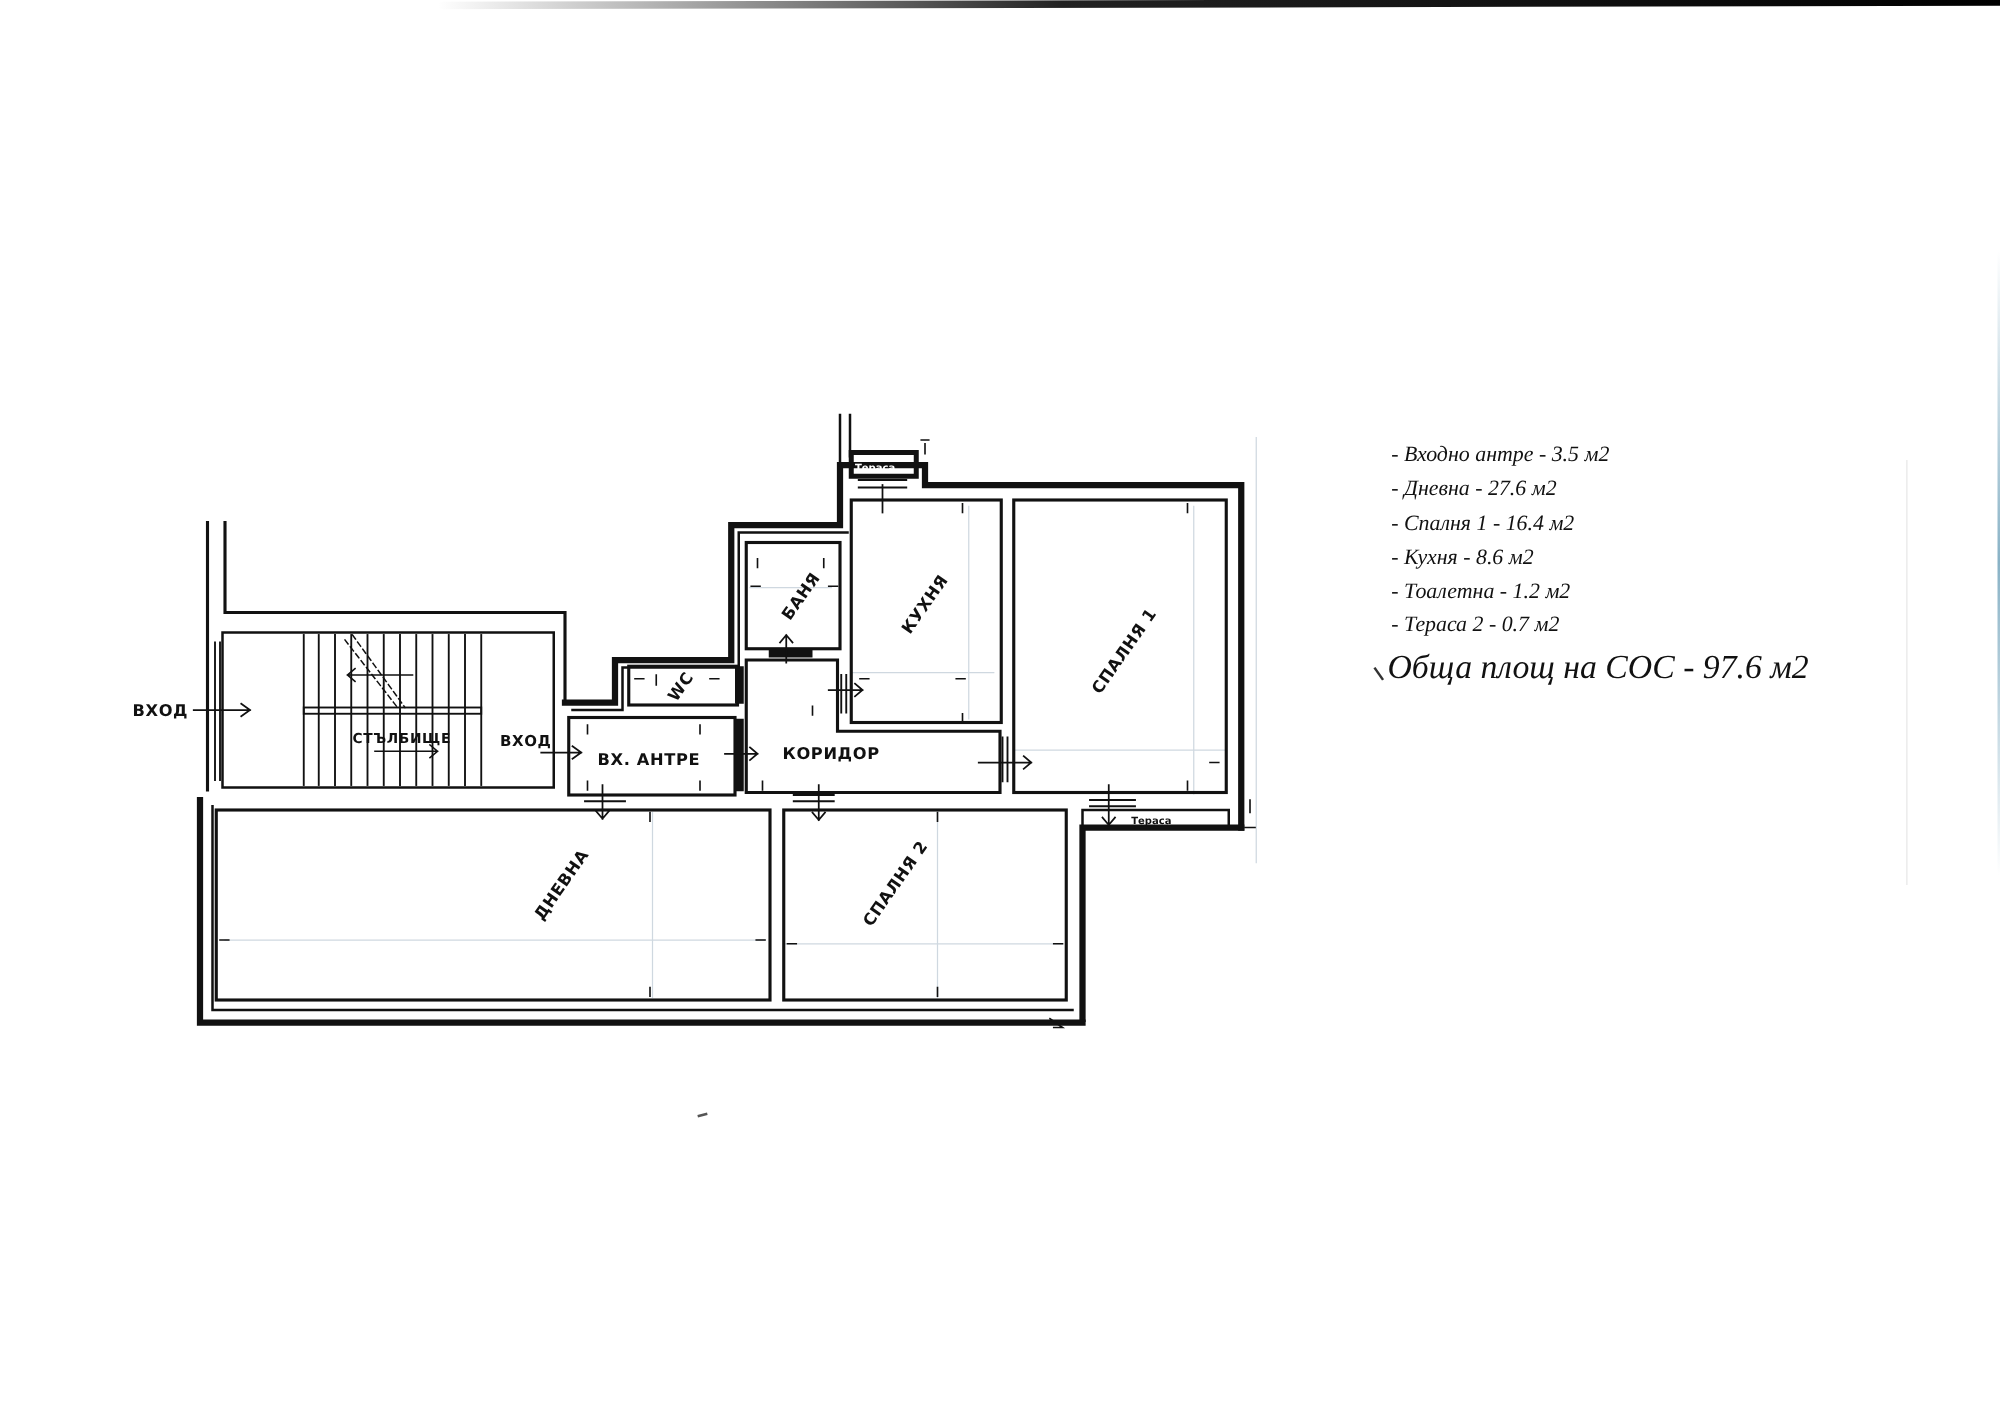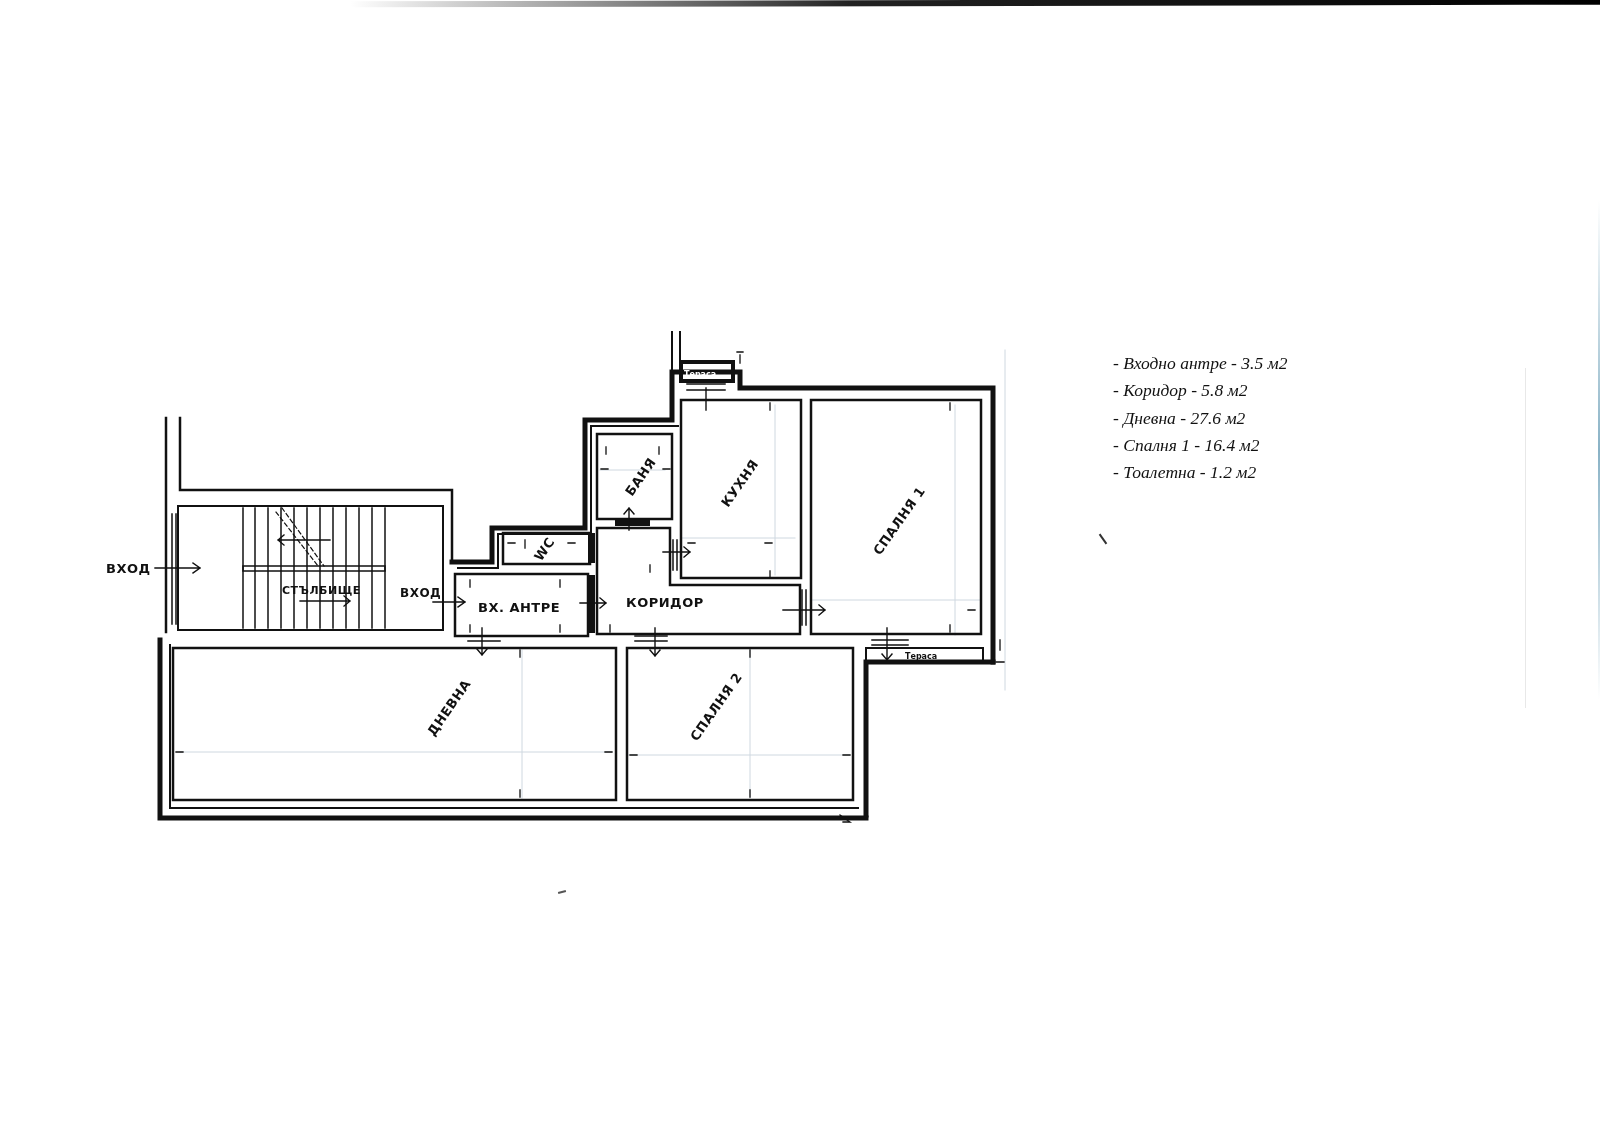--- a/index.html
+++ b/index.html
@@ -154,21 +154,23 @@
   <text class="room-label" transform="translate(728 508) rotate(-55)">КУХНЯ</text>
   <text class="room-label" transform="translate(880 556) rotate(-55)">СПАЛНЯ 1</text>
   <text class="room-label" transform="translate(434 737) rotate(-55)">ДНЕВНА</text>
   <text class="room-label" transform="translate(697 742) rotate(-55)">СПАЛНЯ 2</text>
   <text class="small-label" x="684" y="377" fill="#fff" style="fill:#fff">Тераса</text>
   <text class="small-label" x="905" y="659">Тераса</text>
 </svg>
 
 <div class="legend">
   <div class="legend-item">- Входно антре - 3.5 м2</div>
-  <div class="legend-item">- Коридор - 5.8 м2</div>
   <div class="legend-item">- Дневна - 27.6 м2</div>
   <div class="legend-item">- Спалня 1 - 16.4 м2</div>
+  <div class="legend-item">- Кухня - 8.6 м2</div>
   <div class="legend-item">- Тоалетна - 1.2 м2</div>
+  <div class="legend-item">- Тераса 2 - 0.7 м2</div>
+  <div class="legend-total">Обща площ на СОС - 97.6 м2</div>
 </div>
 <div class="legend-border"></div>
 
 <div class="stray-mark" style="left:1097px; top:538px; width:12px; transform:rotate(55deg);"></div>
 <div class="stray-mark" style="left:558px; top:891px; width:8px; height:2px; transform:rotate(-15deg); background:#555;"></div>
 
 </body></html>

